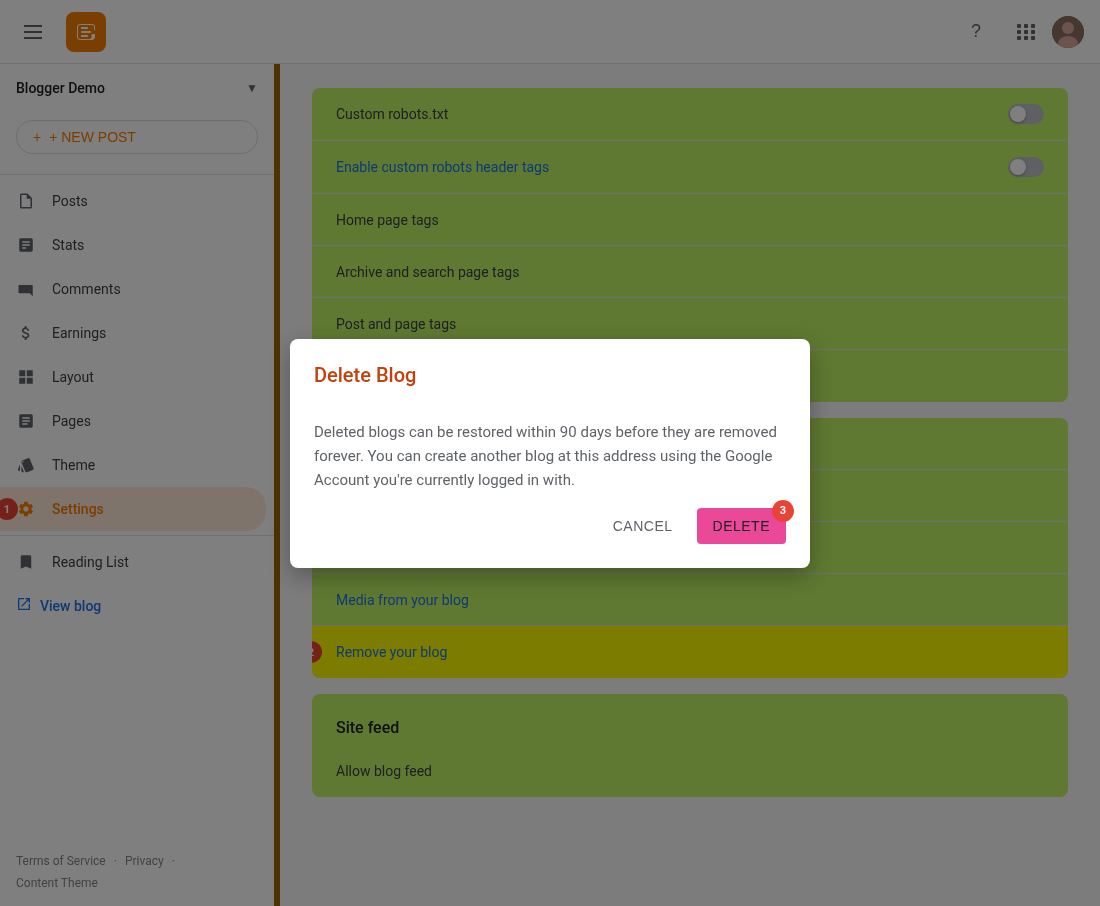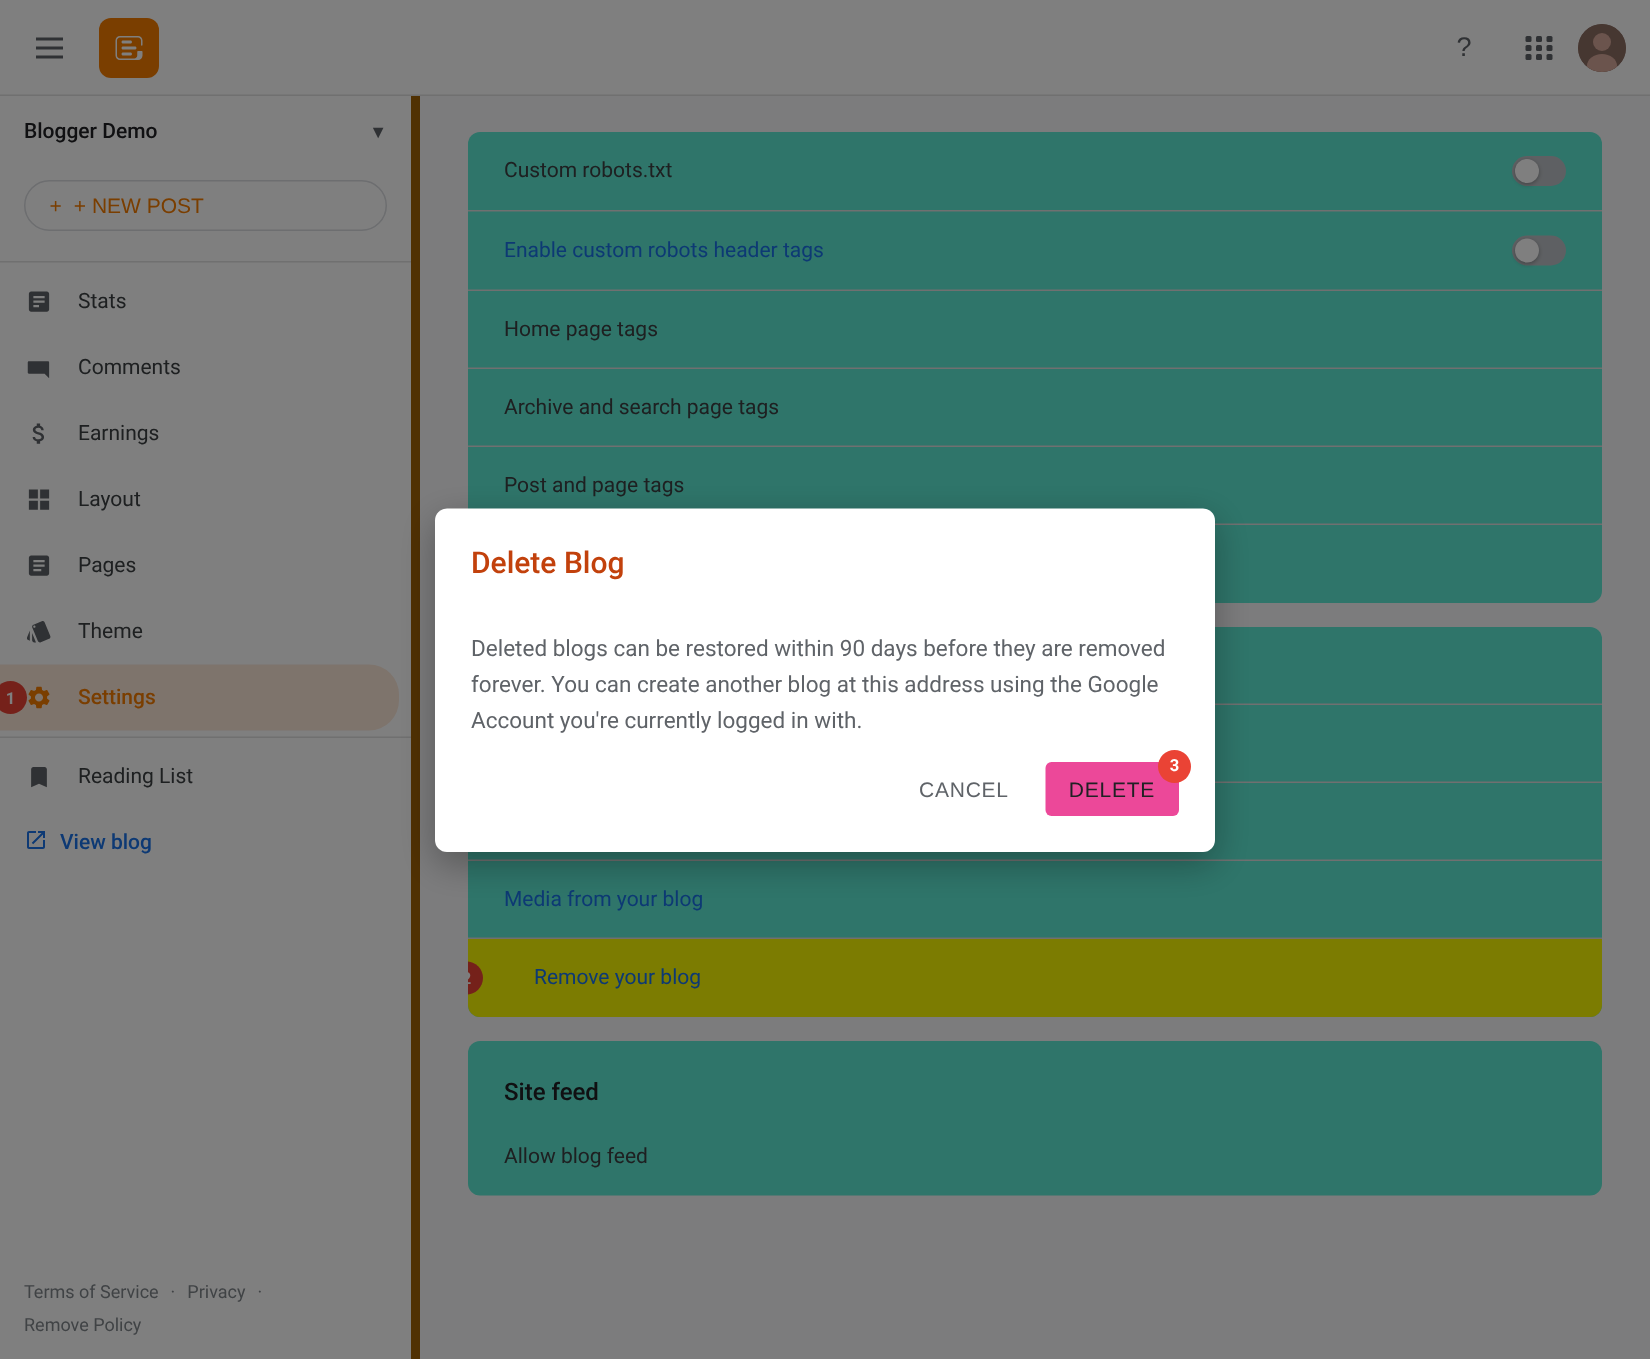--- a/index.html
+++ b/index.html
@@ -95,33 +95,33 @@
 
     
     .content-area {
       flex: 1;
       overflow-y: auto;
       background: #f8f9fa;
       padding: 0;
       position: relative;
     }
     .settings-content { padding: 24px 32px; }
-    .settings-section { background: #5eead4; border-radius: 8px; margin-bottom: 16px; padding: 0; overflow: hidden; }
+    .settings-section { background: #bef264; border-radius: 8px; margin-bottom: 16px; padding: 0; overflow: hidden; }
     .settings-row {
       display: flex;
       align-items: center;
       justify-content: space-between;
       padding: 16px 24px;
       border-bottom: 1px solid #e0e0e0;
       min-height: 52px;
     }
     .settings-row:last-child { border-bottom: none; }
     .settings-row-label { font-size: 14px; color: #3c4043; }
     .settings-row-link { font-size: 14px; color: #1a73e8; cursor: pointer; }
-    .settings-row-link.delete-link { color: #1a73e8; margin-left: 20px; }
+    .settings-row-link.delete-link { color: #1a73e8; }
 
     
     .toggle {
       width: 36px;
       height: 20px;
       background: #bdc1c6;
       border-radius: 10px;
       position: relative;
       cursor: pointer;
     }
@@ -290,20 +290,28 @@
       <span class="dropdown-icon">▼</span>
     </div>
 
     <button class="new-post-btn">
       <span>+</span>
       <span style="color:#f57c00; font-weight:500; font-size:14px;">+ NEW POST</span>
     </button>
 
     <div class="nav-divider"></div>
 
+    <div class="nav-item">
+      <span class="icon">
+        <svg width="18" height="18" viewBox="0 0 24 24" fill="#5f6368">
+            <path d="M14 2H6c-1.1 0-2 .9-2 2v16c0 1.1.9 2 2 2h12c1.1 0 2-.9 2-2V8l-6-6zM6 20V4h7v5h5v11H6z"></path>
+          </svg>
+      </span>
+      <span>Posts</span>
+    </div>
 
     <div class="nav-item">
       <span class="icon">
         <svg width="18" height="18" viewBox="0 0 24 24" fill="#5f6368">
             <path d="M19 3H5c-1.1 0-2 .9-2 2v14c0 1.1.9 2 2 2h14c1.1 0 2-.9 2-2V5c0-1.1-.9-2-2-2zm-7 14H7v-2h5v2zm5-4H7v-2h10v2zm0-4H7V7h10v2z"></path>
           </svg>
       </span>
       <span>Stats</span>
     </div>
 
@@ -383,21 +391,21 @@
       </span>
       <span>View blog</span>
     </div>
 
     <div class="sidebar-footer">
       <div class="sidebar-footer-links">
         <a>Terms of Service</a>
         <span>·</span>
         <a>Privacy</a>
         <span>·</span>
-        <a>Remove Policy</a>
+        <a>Content Theme</a>
       </div>
     </div>
   </div>
 
   <div class="content-area">
     <div class="settings-content">
 
       <div class="settings-section">
         <div class="settings-row">
           <span class="settings-row-label">Custom robots.txt</span>

